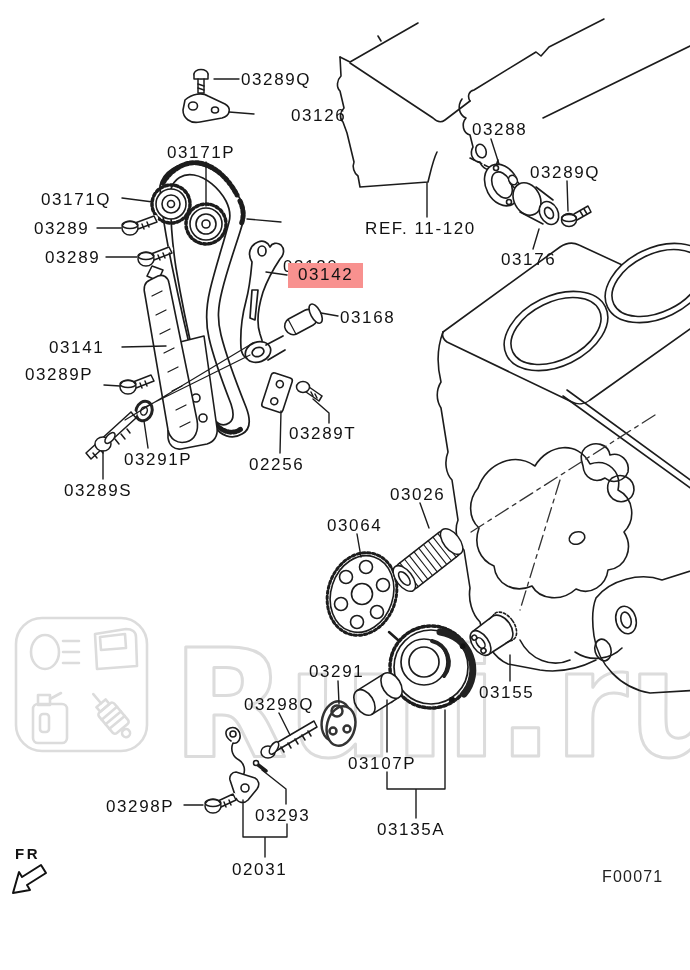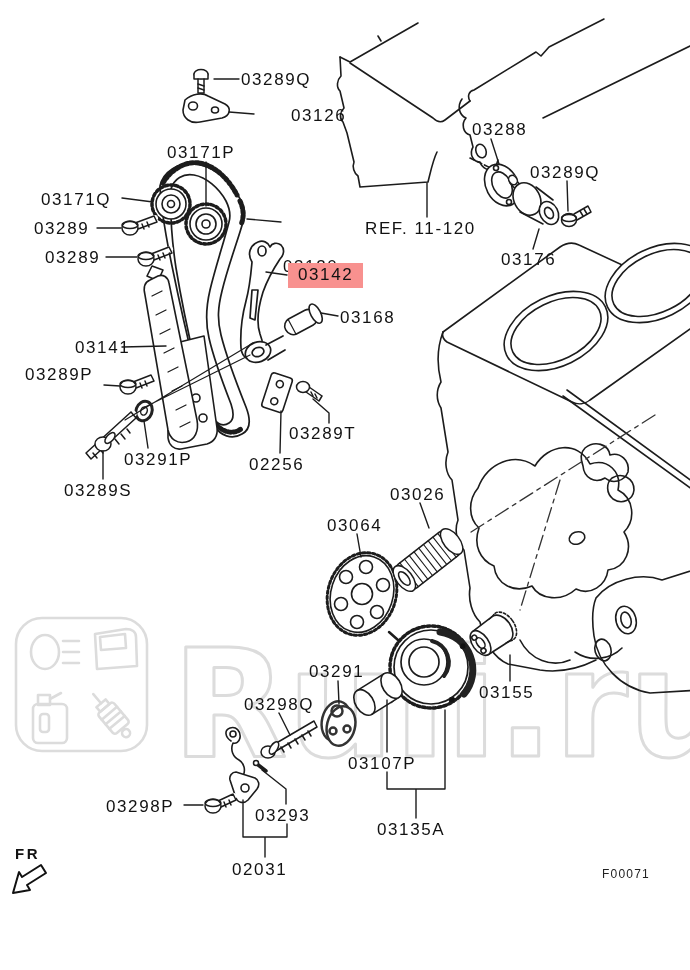--- a/index.html
+++ b/index.html
@@ -4,21 +4,21 @@
 <style>
   html,body{margin:0;padding:0;background:#fff;}
   .stage{position:relative;width:690px;height:970px;background:#fff;overflow:hidden;
          font-family:"Liberation Sans",sans-serif;}
   .drawing{position:absolute;left:0;top:0;}
   .labels{position:absolute;left:0;top:0;width:690px;height:833px;}
   .lbl{position:absolute;font:17px/1.15 "Liberation Sans",sans-serif;letter-spacing:1.6px;
        color:#121212;white-space:pre;}
   .lbl.hl{background:#f8918f;padding:2px 10px 3px 10px;}
   .lbl.fr{font-size:15px;font-weight:bold;letter-spacing:2.5px;}
-  .lbl.fig{font-size:12px;letter-spacing:1.2px;color:#222;}
+  .lbl.fig{font-size:16px;letter-spacing:1.2px;color:#222;}
   .footer{position:absolute;left:0;top:903px;width:690px;height:67px;
           background:linear-gradient(#575757 0 9%,#6e6e6e 9%);
           display:flex;align-items:center;justify-content:center;}
   .footer-text{display:flex;gap:38px;transform:scaleX(.84);transform-origin:center;
                color:#fff;font:30px/1 "Liberation Sans",sans-serif;letter-spacing:1px;
                padding-top:14px;}
 </style>
 </head>
 <body>
 
@@ -330,21 +330,21 @@
       <div class="lbl" style="left: 41px; top: 190px;">03171Q</div>
       <div class="lbl" style="left: 34px; top: 219px;">03289</div>
       <div class="lbl" style="left: 45px; top: 248px;">03289</div>
       <div class="lbl" style="left: 283px; top: 213px; margin-top: 44px;">03120</div>
       <div class="lbl" style="left: 472px; top: 120px;">03288</div>
       <div class="lbl" style="left: 530px; top: 163px;">03289Q</div>
       <div class="lbl ref" style="left: 365px; top: 219px;">REF. 11-120</div>
       <div class="lbl" style="left: 501px; top: 250px;">03176</div>
       <div class="lbl hl" style="left: 288px; top: 263px;">03142</div>
       <div class="lbl" style="left: 340px; top: 308px;">03168</div>
-      <div class="lbl" style="left: 75px; top: 338px;">03141</div>
+      <div class="lbl" style="left: 49px; top: 338px;">03141</div>
       <div class="lbl" style="left: 25px; top: 365px;">03289P</div>
       <div class="lbl" style="left: 124px; top: 450px;">03291P</div>
       <div class="lbl" style="left: 64px; top: 481px;">03289S</div>
       <div class="lbl" style="left: 249px; top: 455px;">02256</div>
       <div class="lbl" style="left: 289px; top: 424px;">03289T</div>
       <div class="lbl" style="left: 390px; top: 485px;">03026</div>
       <div class="lbl" style="left: 327px; top: 516px;">03064</div>
       <div class="lbl" style="left: 309px; top: 662px;">03291</div>
       <div class="lbl" style="left: 244px; top: 695px;">03298Q</div>
       <div class="lbl" style="left: 479px; top: 683px;">03155</div>

